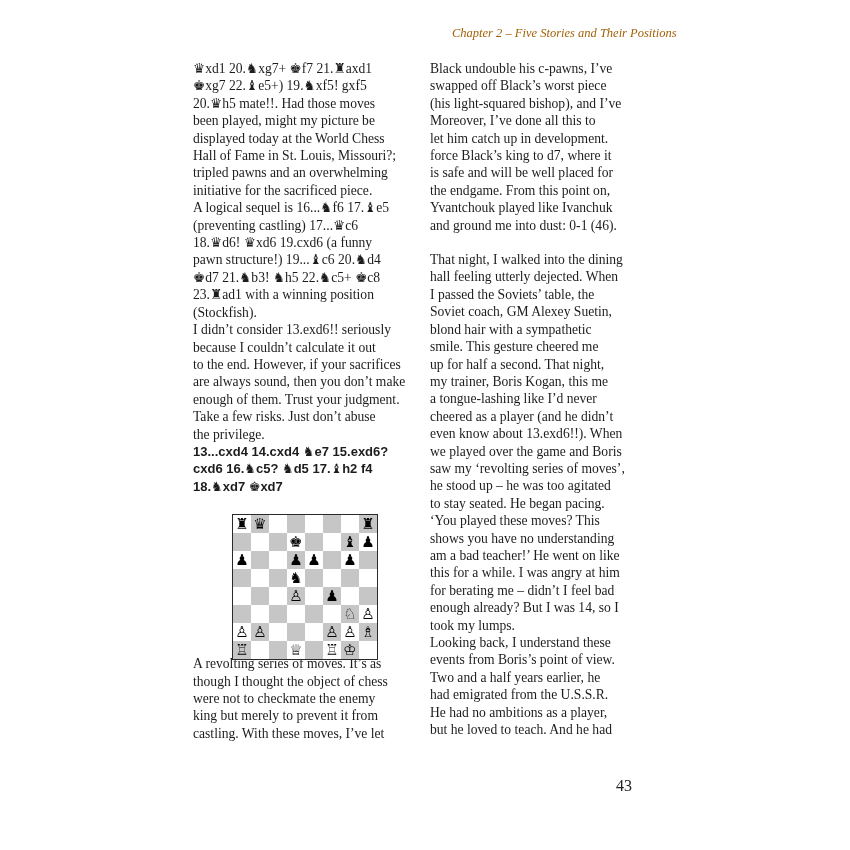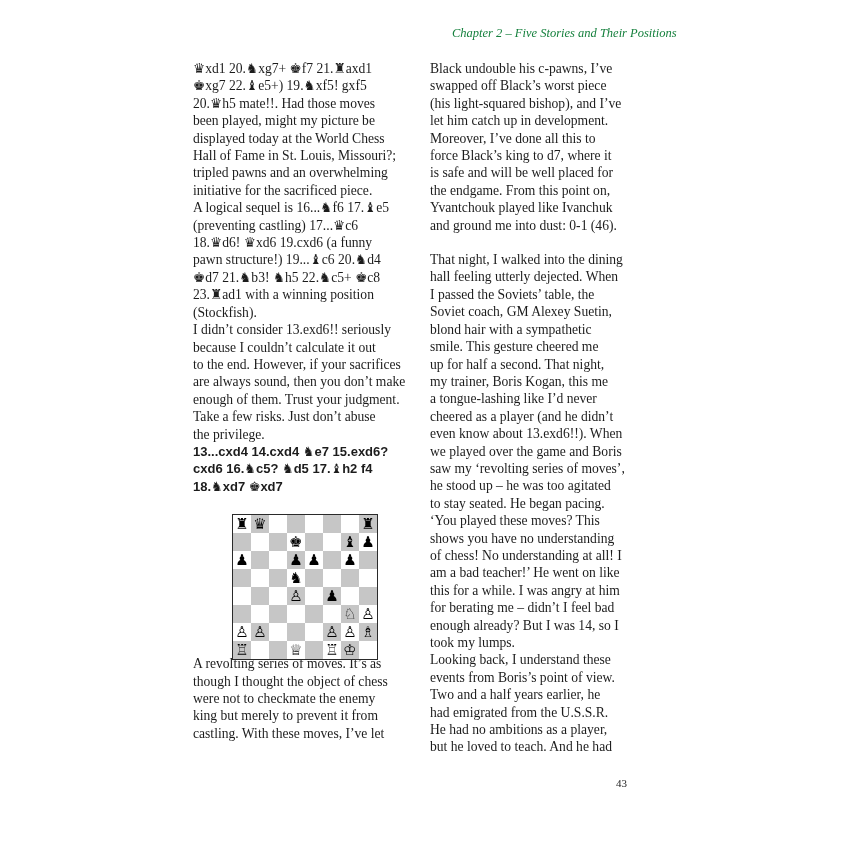--- a/index.html
+++ b/index.html
@@ -1,36 +1,36 @@
 <!DOCTYPE html>
 <html><head>
 <meta charset="utf-8">
 <style>
   html,body{margin:0;padding:0;background:#ffffff;}
   .page{position:relative;width:850px;height:850px;background:#ffffff;overflow:hidden;
         font-family:"Liberation Serif","DejaVu Serif","DejaVu Sans",serif;color:#1c1c1c;}
   .running-head{position:absolute;top:26px;left:452px;font-style:italic;font-size:12.5px;
-        color:#15803d;white-space:nowrap;}
+        color:#a16207;white-space:nowrap;}
   .col{position:absolute;top:60px;width:230px;}
   .col-left{left:193px;}
   .col-right{left:430px;}
   .tline{line-height:17.4px;font-size:13.6px;white-space:nowrap;}
   .seg-n{font-style:normal;}
   .seg-i{}
   .seg-b{font-family:"Liberation Sans","DejaVu Sans",sans-serif;font-weight:bold;font-size:13px;}
   .block2-left{margin-top:160px;}
   .block2-right{margin-top:17px;}
   .chessboard{position:absolute;left:232px;top:514px;width:144px;height:144px;
         border:1px solid #2a2a2a;display:grid;grid-template-columns:repeat(8,18px);
         grid-template-rows:repeat(8,18px);}
   .sq{width:18px;height:18px;display:flex;align-items:center;justify-content:center;
         font-family:"DejaVu Sans",sans-serif;font-size:15px;line-height:18px;color:#000;}
   .sq.light{background:#ffffff;}
   .sq.dark{background:#c6c6c6;}
-  .page-number{position:absolute;top:777px;left:616px;font-size:11px;color:#222;}
+  .page-number{position:absolute;top:777px;left:616px;font-size:16px;color:#222;}
 </style>
 </head>
 <body>
 
 <div class="page">
   <div class="running-head">Chapter 2 – Five Stories and Their Positions</div>
 
   <div class="col col-left">
     <div id="lblock1">
         <div class="tline"><span class="seg-n">♛xd1 20.♞xg7+ ♚f7 21.♜axd1</span></div>
@@ -181,22 +181,22 @@
         <span>♔</span>
       </div>
       <div class="sq light"></div>
     </div>
 
   <div class="col col-right">
     <div id="rblock1">
         <div class="tline"><span class="seg-n">Black undouble his c-pawns, I’ve</span></div>
         <div class="tline"><span class="seg-n">swapped off Black’s worst piece</span></div>
         <div class="tline"><span class="seg-n">(his light-squared bishop), and I’ve</span></div>
+        <div class="tline"><span class="seg-n">Moreover, I’ve done all this to</span></div>
         <div class="tline"><span class="seg-n">let him catch up in development.</span></div>
-        <div class="tline"><span class="seg-n">Moreover, I’ve done all this to</span></div>
         <div class="tline"><span class="seg-n">force Black’s king to d7, where it</span></div>
         <div class="tline"><span class="seg-n">is safe and will be well placed for</span></div>
         <div class="tline"><span class="seg-n">the endgame. From this point on,</span></div>
         <div class="tline"><span class="seg-n">Yvantchouk played like Ivanchuk</span></div>
         <div class="tline"><span class="seg-n">and ground me into dust: 0-1 (46).</span></div>
       </div>
     <div id="rblock2" class="block2-right">
         <div class="tline"><span class="seg-n">That night, I walked into the dining</span></div>
         <div class="tline"><span class="seg-n">hall feeling utterly dejected. When</span></div>
         <div class="tline"><span class="seg-n">I passed the Soviets’ table, the</span></div>
@@ -207,21 +207,20 @@
         <div class="tline"><span class="seg-n">my trainer, Boris Kogan, this me</span></div>
         <div class="tline"><span class="seg-n">a tongue-lashing like I’d never</span></div>
         <div class="tline"><span class="seg-n">cheered as a player (and he didn’t</span></div>
         <div class="tline"><span class="seg-n">even know about 13.exd6!!). When</span></div>
         <div class="tline"><span class="seg-n">we played over the game and Boris</span></div>
         <div class="tline"><span class="seg-n">saw my ‘revolting series of moves’,</span></div>
         <div class="tline"><span class="seg-n">he stood up – he was too agitated</span></div>
         <div class="tline"><span class="seg-n">to stay seated. He began pacing.</span></div>
         <div class="tline"><span class="seg-n">‘You played these moves? This</span></div>
         <div class="tline"><span class="seg-n">shows you have no understanding</span></div>
-        <div class="tline"><span class="seg-n">of chess! No understanding at all! I</span></div>
         <div class="tline"><span class="seg-n">am a bad teacher!’ He went on like</span></div>
         <div class="tline"><span class="seg-n">this for a while. I was angry at him</span></div>
         <div class="tline"><span class="seg-n">for berating me – didn’t I feel bad</span></div>
         <div class="tline"><span class="seg-n">enough already? But I was 14, so I</span></div>
         <div class="tline"><span class="seg-n">took my lumps.</span></div>
         <div class="tline"><span class="seg-n">Looking back, I understand these</span></div>
         <div class="tline"><span class="seg-n">events from Boris’s point of view.</span></div>
         <div class="tline"><span class="seg-n">Two and a half years earlier, he</span></div>
         <div class="tline"><span class="seg-n">had emigrated from the U.S.S.R.</span></div>
         <div class="tline"><span class="seg-n">He had no ambitions as a player,</span></div>

